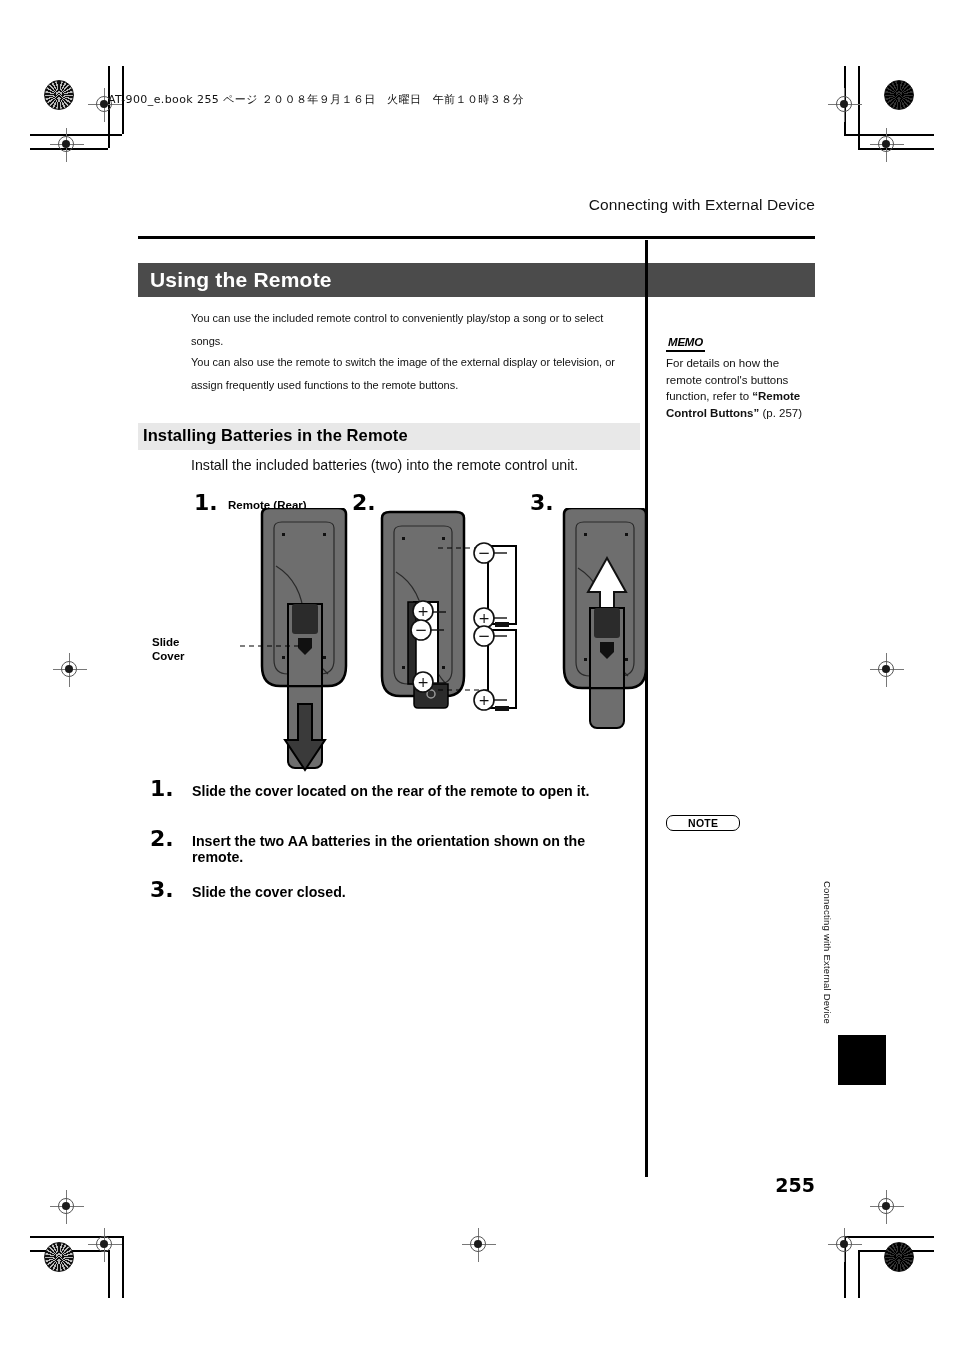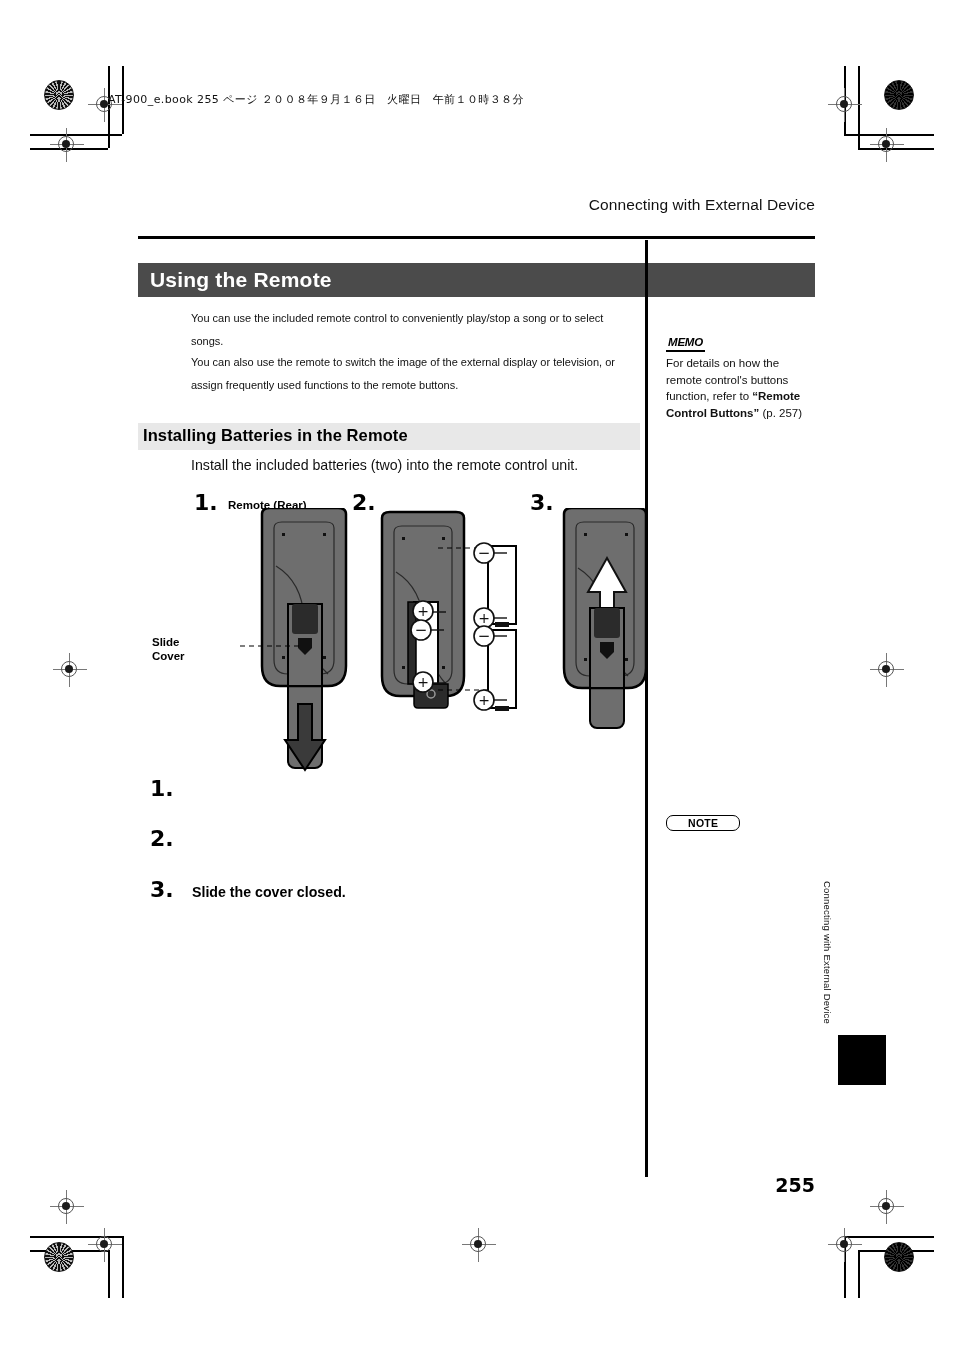--- a/index.html
+++ b/index.html
@@ -536,23 +536,25 @@
     <path d="M66 114 L66 84 L54 84 L73 50 L92 84 L80 84 L80 114 Z" fill="#ffffff" stroke="#111" stroke-width="2"></path>
 
     <rect x="56" y="100" width="34" height="80" fill="#6e6e6e" stroke="#000" stroke-width="2"></rect>
     <rect x="60" y="100" width="26" height="30" rx="3" fill="#2b2b2b"></rect>
     <path d="M66 134 L80 134 L80 144 L73 151 L66 144 Z" fill="#111"></path>
   </svg>
 </div>
 
 <div class="proc-step s1">
   <span class="num">1.</span>
+  <span class="txt">Slide the cover located on the rear of the remote to open it.</span>
 </div>
 <div class="proc-step s2">
   <span class="num">2.</span>
+  <span class="txt">Insert the two AA batteries in the orientation shown on the remote.</span>
 </div>
 <div class="proc-step s3">
   <span class="num">3.</span>
   <span class="txt">Slide the cover closed.</span>
 </div>
 
 <div class="side-note memo-note">
   <div class="memo-badge">MEMO</div>
   <div class="side-note-text"><span>For details on how the remote control's buttons function, refer to </span><b>“Remote Control Buttons”</b><span> (p. 257)</span></div>
 </div>

